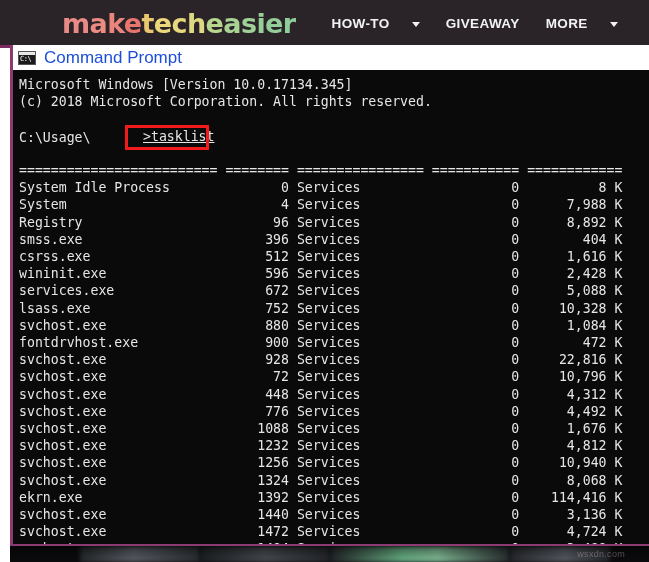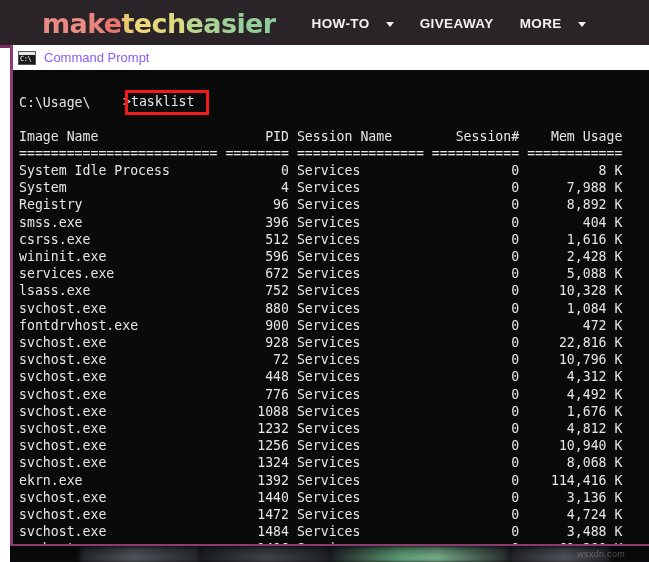--- a/index.html
+++ b/index.html
@@ -20,21 +20,21 @@
     position: absolute;
     left: 0; top: 0;
     width: 649px;
     height: 46px;
     background: #2a2429;
     display: flex;
     align-items: center;
     box-sizing: border-box;
   }
   .logo {
-    margin-left: 42px;
+    margin-left: 62px;
     font-size: 27px;
     font-weight: bold;
     letter-spacing: -0.6px;
     font-family: "DejaVu Sans", sans-serif;
     line-height: 1;
     white-space: nowrap;
     user-select: none;
   }
   .logo .seg { display: inline; }
   .nav {
@@ -44,21 +44,21 @@
     gap: 26px;
   }
   .nav-item {
     color: #f2f2f2;
     font-size: 13.5px;
     font-weight: 600;
     letter-spacing: 0.4px;
     font-family: "Liberation Sans", sans-serif;
     display: flex;
     align-items: center;
-    gap: 16px;
+    gap: 22px;
     white-space: nowrap;
     justify-content: center;
   }
   .caret {
     width: 0; height: 0;
     border-left: 4.5px solid transparent;
     border-right: 4.5px solid transparent;
     border-top: 5px solid #f2f2f2;
     display: inline-block;
     margin-top: 2px;
@@ -122,22 +122,22 @@
     position: absolute;
     left: 1px;
     top: 3px;
     font-size: 7px;
     line-height: 9px;
     color: #ffffff;
     font-family: "DejaVu Sans Mono", monospace;
     letter-spacing: -0.5px;
   }
   .title-text {
-    font-size: 13px;
-    color: #8b5cf6;
+    font-size: 17px;
+    color: #1d4ed8;
     font-family: "Liberation Sans", sans-serif;
     white-space: nowrap;
   }
 
   
   .console {
     position: absolute;
     left: 3px;
     top: 25px;
     width: 636px;
@@ -168,22 +168,23 @@
     left: 106px;
     top: -3px;
     width: 84px;
     height: 25px;
     border: 3px solid #f21a1a;
     box-sizing: border-box;
     pointer-events: none;
   }
   .cmd-typed {
     position: absolute;
-    left: 104px;
+    left: 124px;
     top: 0;
+    text-decoration: underline;
   }
 
   
   .wallpaper {
     position: absolute;
     left: 10px;
     bottom: 0;
     width: 639px;
     height: 16px;
     overflow: hidden;
@@ -249,30 +250,31 @@
   <div class="left-edge"></div>
 
   <div class="titlebar">
     <span class="cmd-icon">
       <span class="glyph">C:\</span>
     </span>
     <span class="title-text">Command Prompt</span>
   </div>
 
   <div class="console">
+    <div class="line">Microsoft Windows [Version 10.0.17134.345]</div>
+    <div class="line">(c) 2018 Microsoft Corporation. All rights reserved.</div>
     <div class="blank"></div>
 
     <div class="prompt-line">
       <span class="line">C:\Usage\</span>
       <span class="line cmd-typed">&gt;tasklist</span>
       <span class="redbox"></span>
     </div>
 
     <div class="blank"></div>
-    <div class="line">Image Name                     PID Session Name        Session#    Mem Usage</div>
     <div class="line">========================= ======== ================ =========== ============</div>
     <pre id="tasklist-rows">System Idle Process              0 Services                   0          8 K
 System                           4 Services                   0      7,988 K
 Registry                        96 Services                   0      8,892 K
 smss.exe                       396 Services                   0        404 K
 csrss.exe                      512 Services                   0      1,616 K
 wininit.exe                    596 Services                   0      2,428 K
 services.exe                   672 Services                   0      5,088 K
 lsass.exe                      752 Services                   0     10,328 K
 svchost.exe                    880 Services                   0      1,084 K

